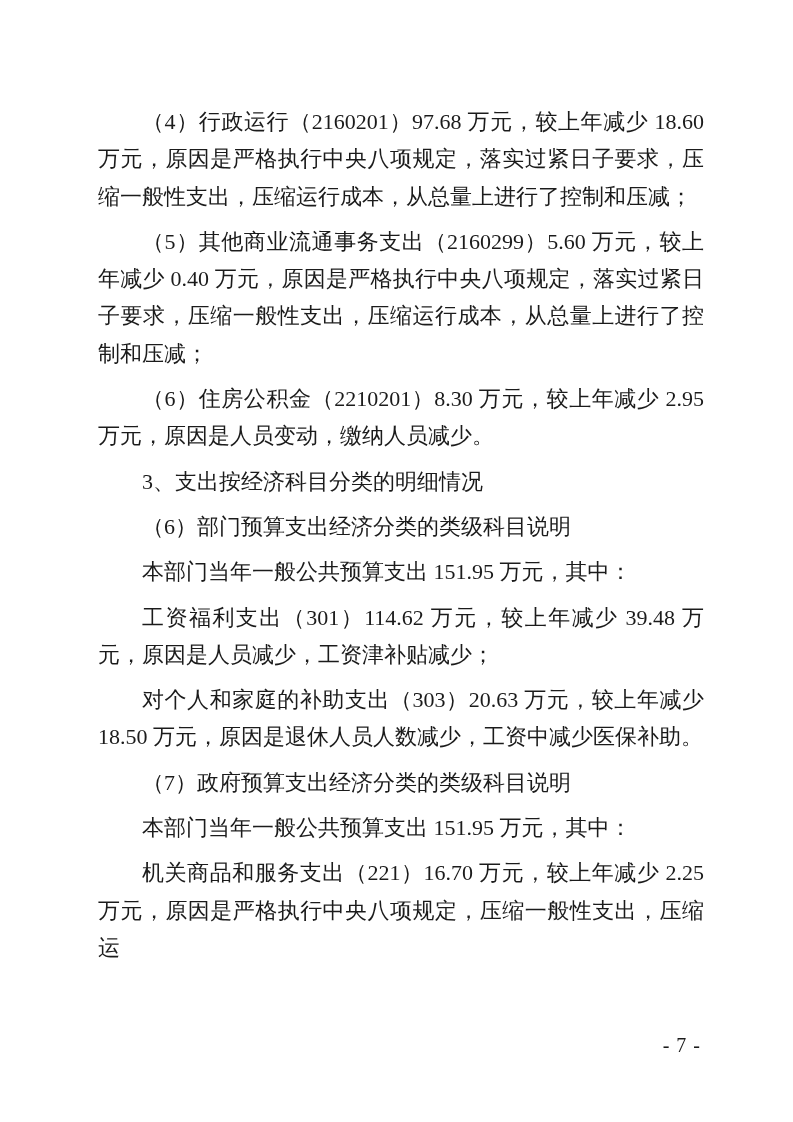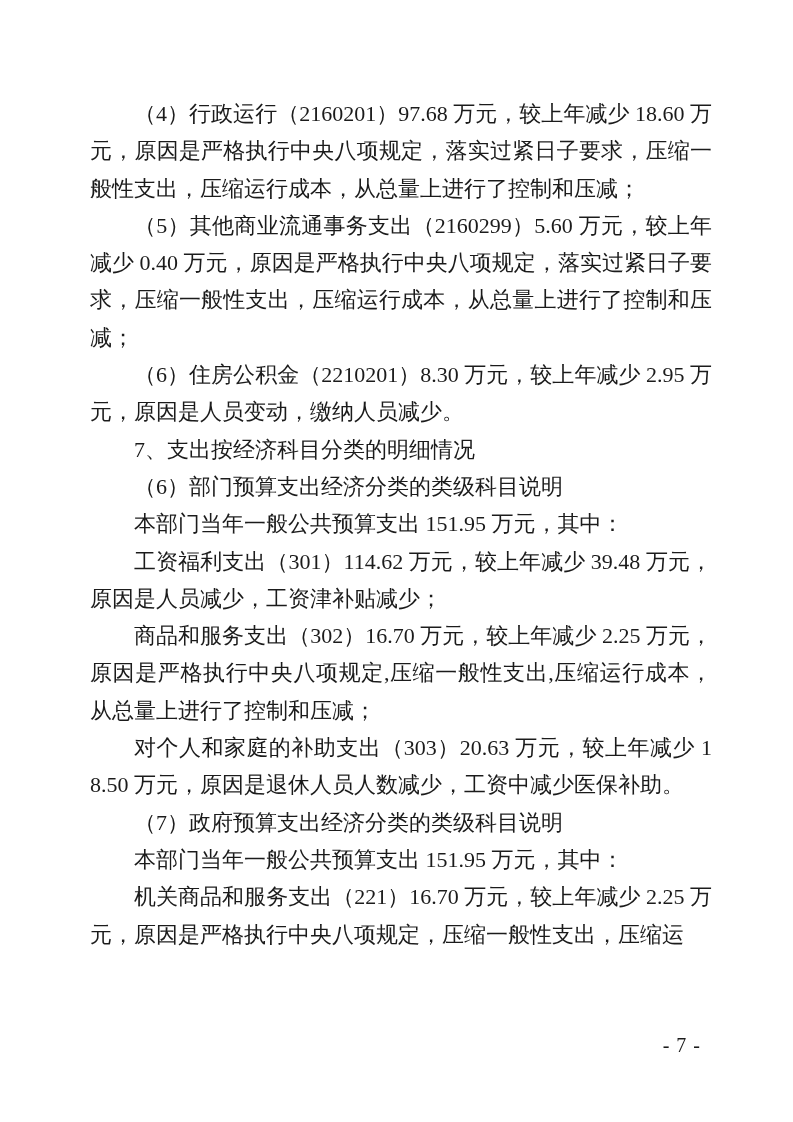--- a/index.html
+++ b/index.html
@@ -15,21 +15,21 @@
     overflow: hidden;
     font-family: "Liberation Serif", "DejaVu Serif", serif;
   }
   .doc-body {
     position: absolute;
     left: 90px;
     top: 95px;
     width: 622px;
   }
   .doc-body p {
-    margin: 0;
+    margin: 8px;
     padding: 0;
     font-size: 22px;
     line-height: 37.3px;
     color: #1b1b1b;
     text-align: justify;
     text-indent: 2em;
     font-weight: 400;
     word-break: break-all;
   }
   .page-number {
@@ -44,24 +44,23 @@
   }
 </style>
 </head>
 <body>
 
 <div class="page">
   <div class="doc-body">
       <p>（4）行政运行（2160201）97.68 万元，较上年减少 18.60 万元，原因是严格执行中央八项规定，落实过紧日子要求，压缩一般性支出，压缩运行成本，从总量上进行了控制和压减；</p>
       <p>（5）其他商业流通事务支出（2160299）5.60 万元，较上年减少 0.40 万元，原因是严格执行中央八项规定，落实过紧日子要求，压缩一般性支出，压缩运行成本，从总量上进行了控制和压减；</p>
       <p>（6）住房公积金（2210201）8.30 万元，较上年减少 2.95 万元，原因是人员变动，缴纳人员减少。</p>
-      <p>7、支出按经济科目分类的明细情况</p>
+      <p>3、支出按经济科目分类的明细情况</p>
       <p>（6）部门预算支出经济分类的类级科目说明</p>
       <p>本部门当年一般公共预算支出 151.95 万元，其中：</p>
       <p>工资福利支出（301）114.62 万元，较上年减少 39.48 万元，原因是人员减少，工资津补贴减少；</p>
-      <p>商品和服务支出（302）16.70 万元，较上年减少 2.25 万元，原因是严格执行中央八项规定,压缩一般性支出,压缩运行成本，从总量上进行了控制和压减；</p>
       <p>对个人和家庭的补助支出（303）20.63 万元，较上年减少 18.50 万元，原因是退休人员人数减少，工资中减少医保补助。</p>
       <p>（7）政府预算支出经济分类的类级科目说明</p>
       <p>本部门当年一般公共预算支出 151.95 万元，其中：</p>
       <p>机关商品和服务支出（221）16.70 万元，较上年减少 2.25 万元，原因是严格执行中央八项规定，压缩一般性支出，压缩运</p>
     </div>
   <div class="page-number">- 7 -</div>
 </div>
 
 </body></html>

